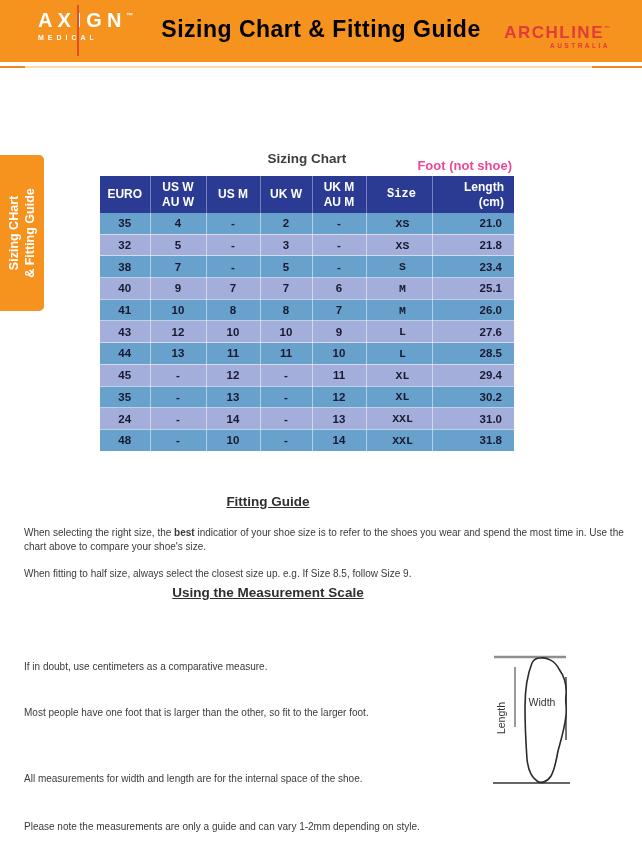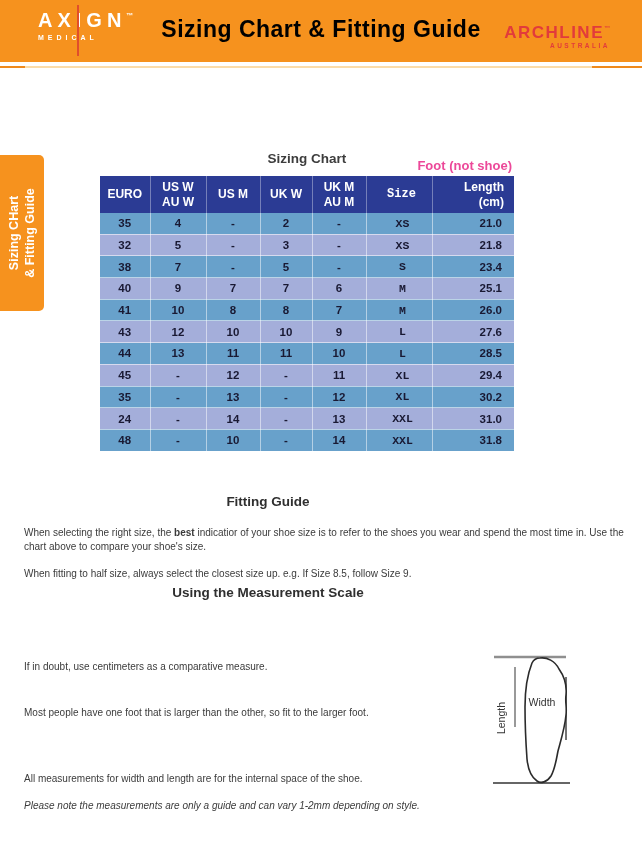--- a/index.html
+++ b/index.html
@@ -49,31 +49,31 @@
   #size-table tbody tr:nth-child(odd) td{background:#68A1CB;}
   #size-table tbody tr:nth-child(even) td{background:#A4AEDA;}
   #size-table .c0,#size-table .c1,#size-table .c2,#size-table .c3,#size-table .c4{text-align:center;}
   #size-table .c5{text-align:center;padding-left:8px;font-family:Liberation Mono, monospace;}
   #size-table th.c5{padding-left:6px;}
   #size-table .c6{text-align:right;padding-right:12px;}
   #size-table th.c6{padding-right:10px;}
 
   
   .heading{position:absolute;left:0;width:536px;text-align:center;
-           font-size:13.5px;font-weight:bold;color:#2f2f2f;}
+           font-size:13.5px;font-weight:bold;color:#2f2f2f;text-decoration:underline;}
   .para{position:absolute;left:24px;width:600px;font-size:10px;line-height:1.35;color:#3b3b3b;}
   #fitting-heading{top:494px;}
   #para-1{top:516px;}
   #para-2{top:557px;}
   #measure-heading{top:585px;}
   #para-3{top:612px;margin-top:48px;}
   #para-4{top:639px;width:474px;}
   #para-5{top:696px;}
   #para-6{top:762px;}
-  #para-7{top:789px;width:480px;font-style:italic;}
+  #para-7{top:810px;width:480px;}
 
   
   #foot-diagram{position:absolute;left:485px;top:645px;width:135px;height:150px;}
   #foot-diagram text{font-family:"Liberation Sans",sans-serif;font-size:10.5px;fill:#333;}
 </style>
 </head>
 <body>
 
 <div id="page">
 

